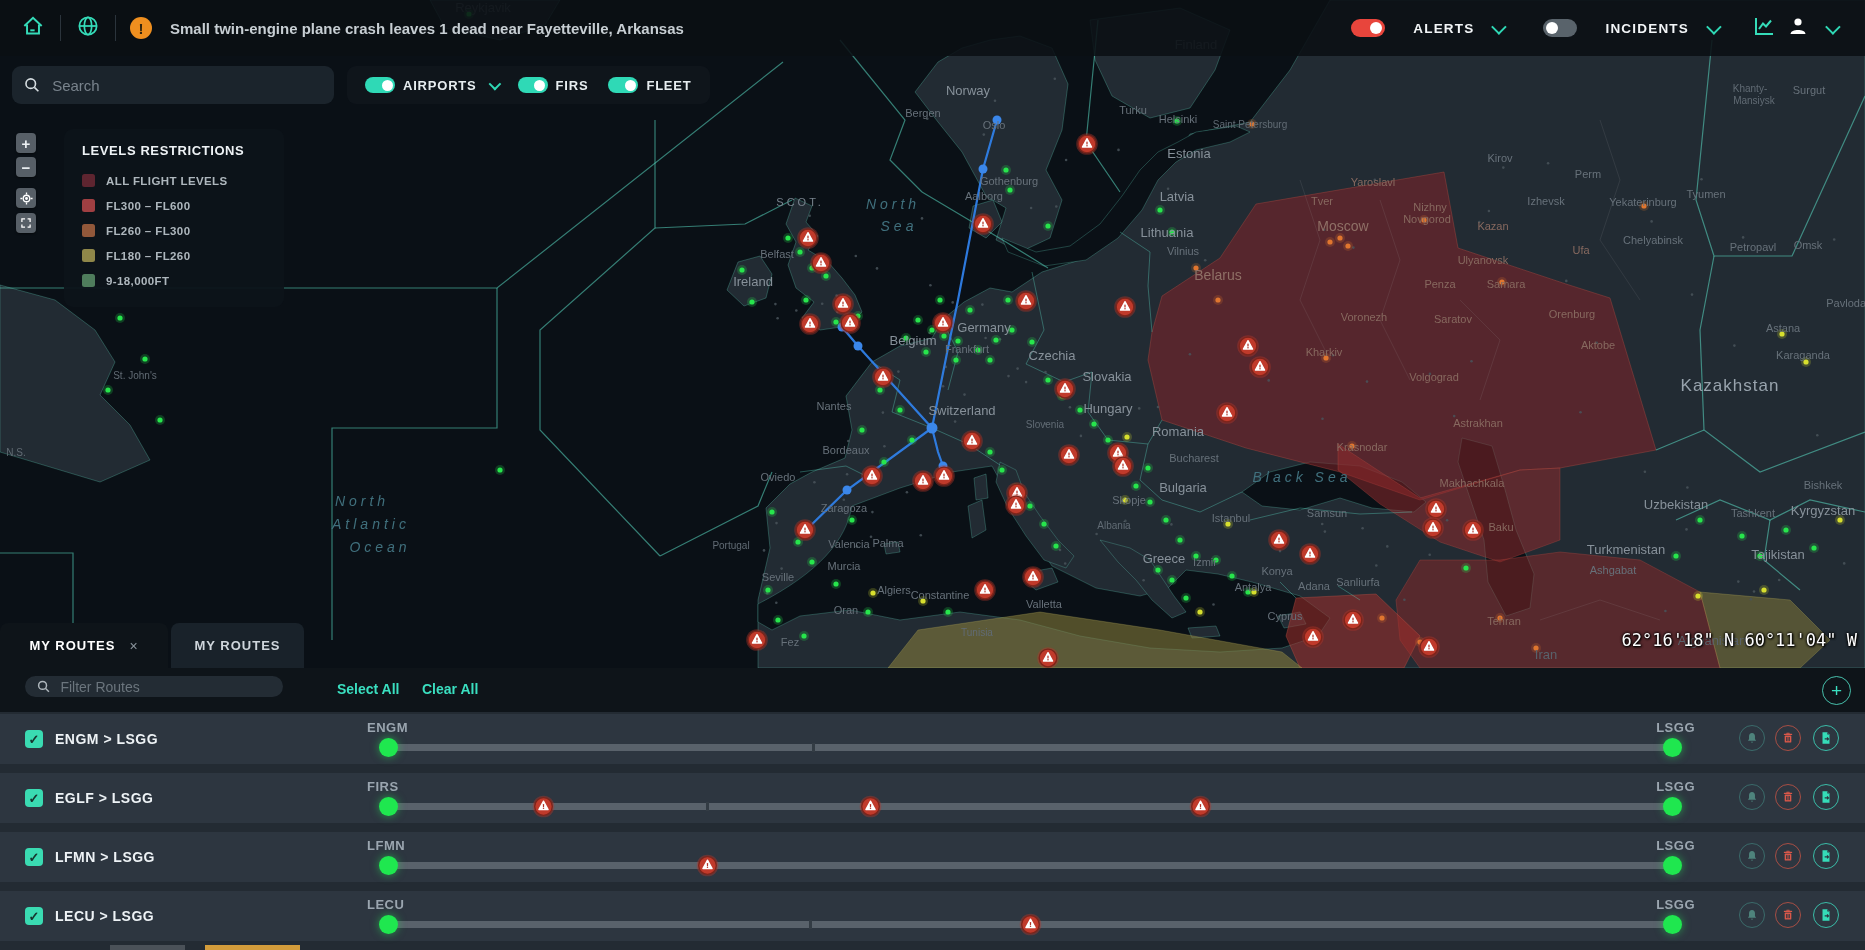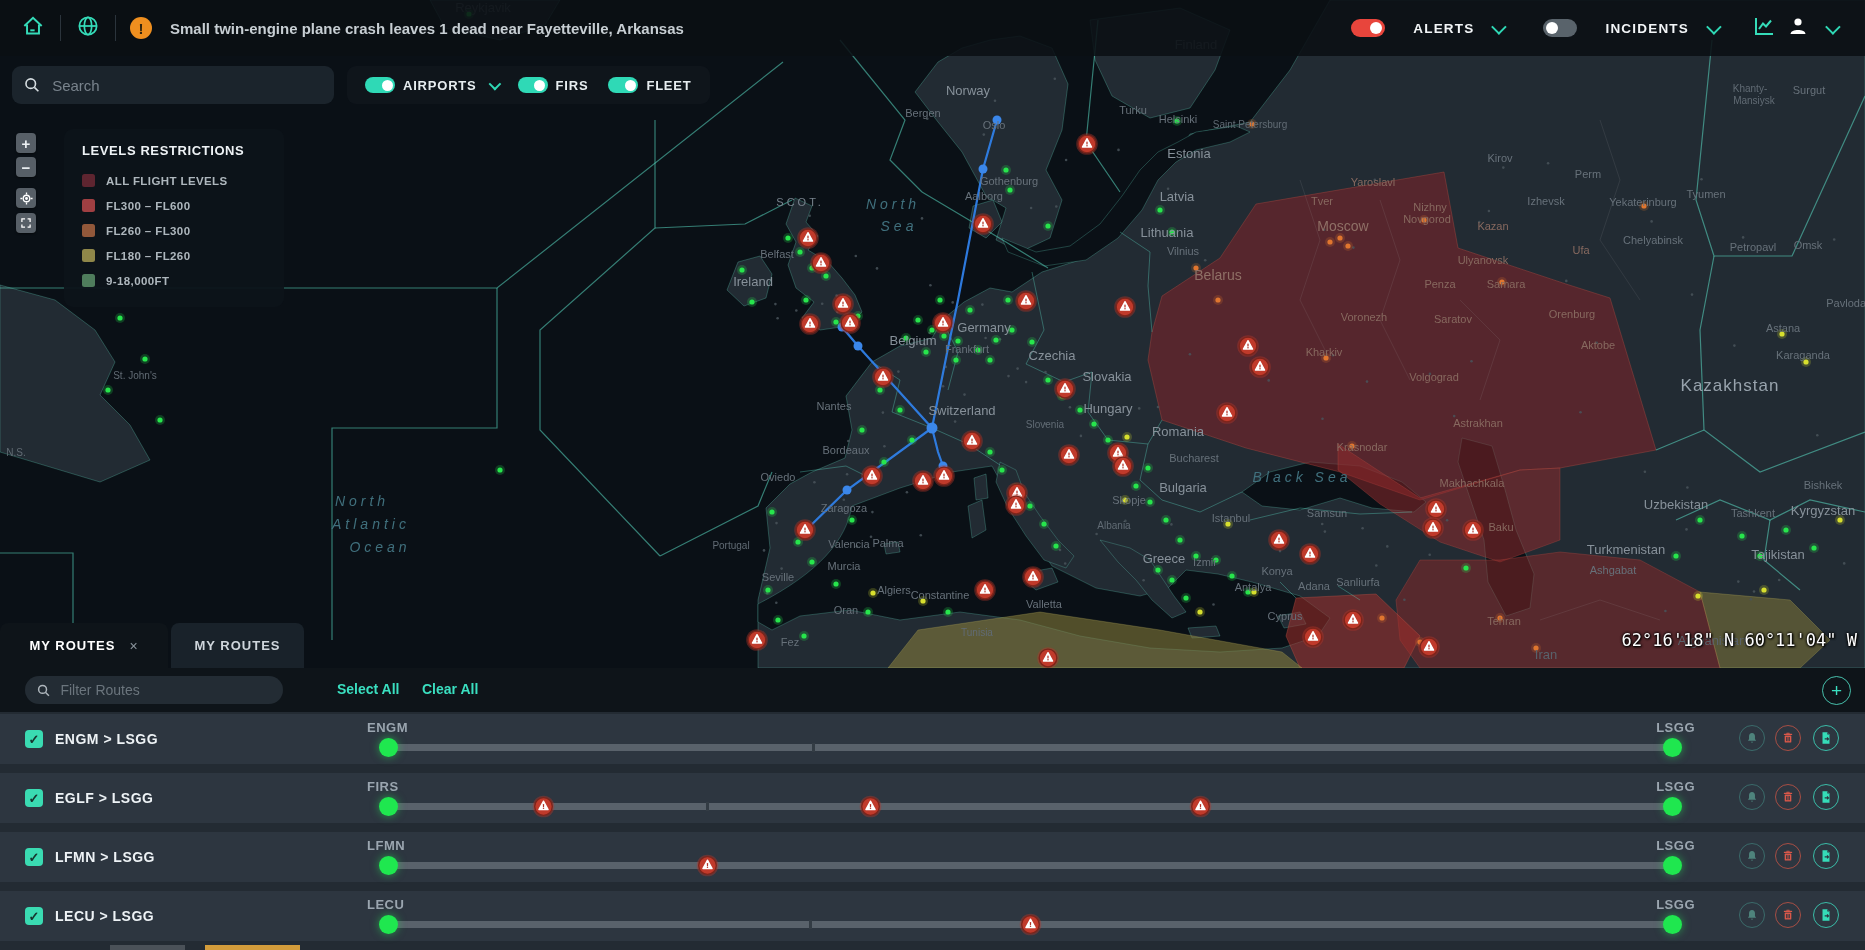--- a/index.html
+++ b/index.html
@@ -70,21 +70,21 @@
   
   .tabs{position:absolute;left:0;top:623px;height:45px;display:flex;z-index:32;align-items:stretch;gap:3px;}
   .tab{display:flex;align-items:center;justify-content:center;border-radius:8px 8px 0 0;
        font-size:13px;font-weight:bold;letter-spacing:1px;color:#cfd6dc;background:#19222a;cursor:pointer;}
   .tab.active{background:#0e1419;color:#fff;}
   .tab .close{color:#8a949c;font-size:14px;margin-left:14px;font-weight:normal;}
 
   
   .panel{position:absolute;left:0;top:668px;width:100%;height:282px;background:#0e1419;z-index:33;}
   .filterrow{position:absolute;left:0;top:0;width:100%;height:44px;display:flex;align-items:center;}
-  .filterbox{position:absolute;left:25px;top:8px;width:258px;height:28px;border-radius:14px;background:#232c34;
+  .filterbox{position:absolute;left:25px;top:8px;width:258px;height:21px;border-radius:14px;background:#232c34;
              display:flex;align-items:center;padding:0 12px;box-sizing:border-box;}
   .filterbox input{background:transparent;border:none;outline:none;color:#c6cdd3;font-size:14px;
                    font-family:"Liberation Sans",sans-serif;margin-left:8px;width:100%;}
   .filterbox input::placeholder{color:#6b757d;}
   .link{color:#3adfc0;font-size:14px;font-weight:bold;position:absolute;top:13px;cursor:pointer;}
   .addbtn{position:absolute;right:14px;top:8px;width:27px;height:27px;border-radius:50%;
           border:1.5px solid rgba(80,220,195,.85);color:#3adfc0;font-size:19px;display:flex;
           align-items:center;justify-content:center;cursor:pointer;}
   .routes{position:absolute;left:0;top:44px;width:100%;height:238px;background:#232b33;padding-top:2px;box-sizing:border-box;}
   .rrow{position:relative;height:50px;margin:0 0 9px 0;background:#2d3640;}

